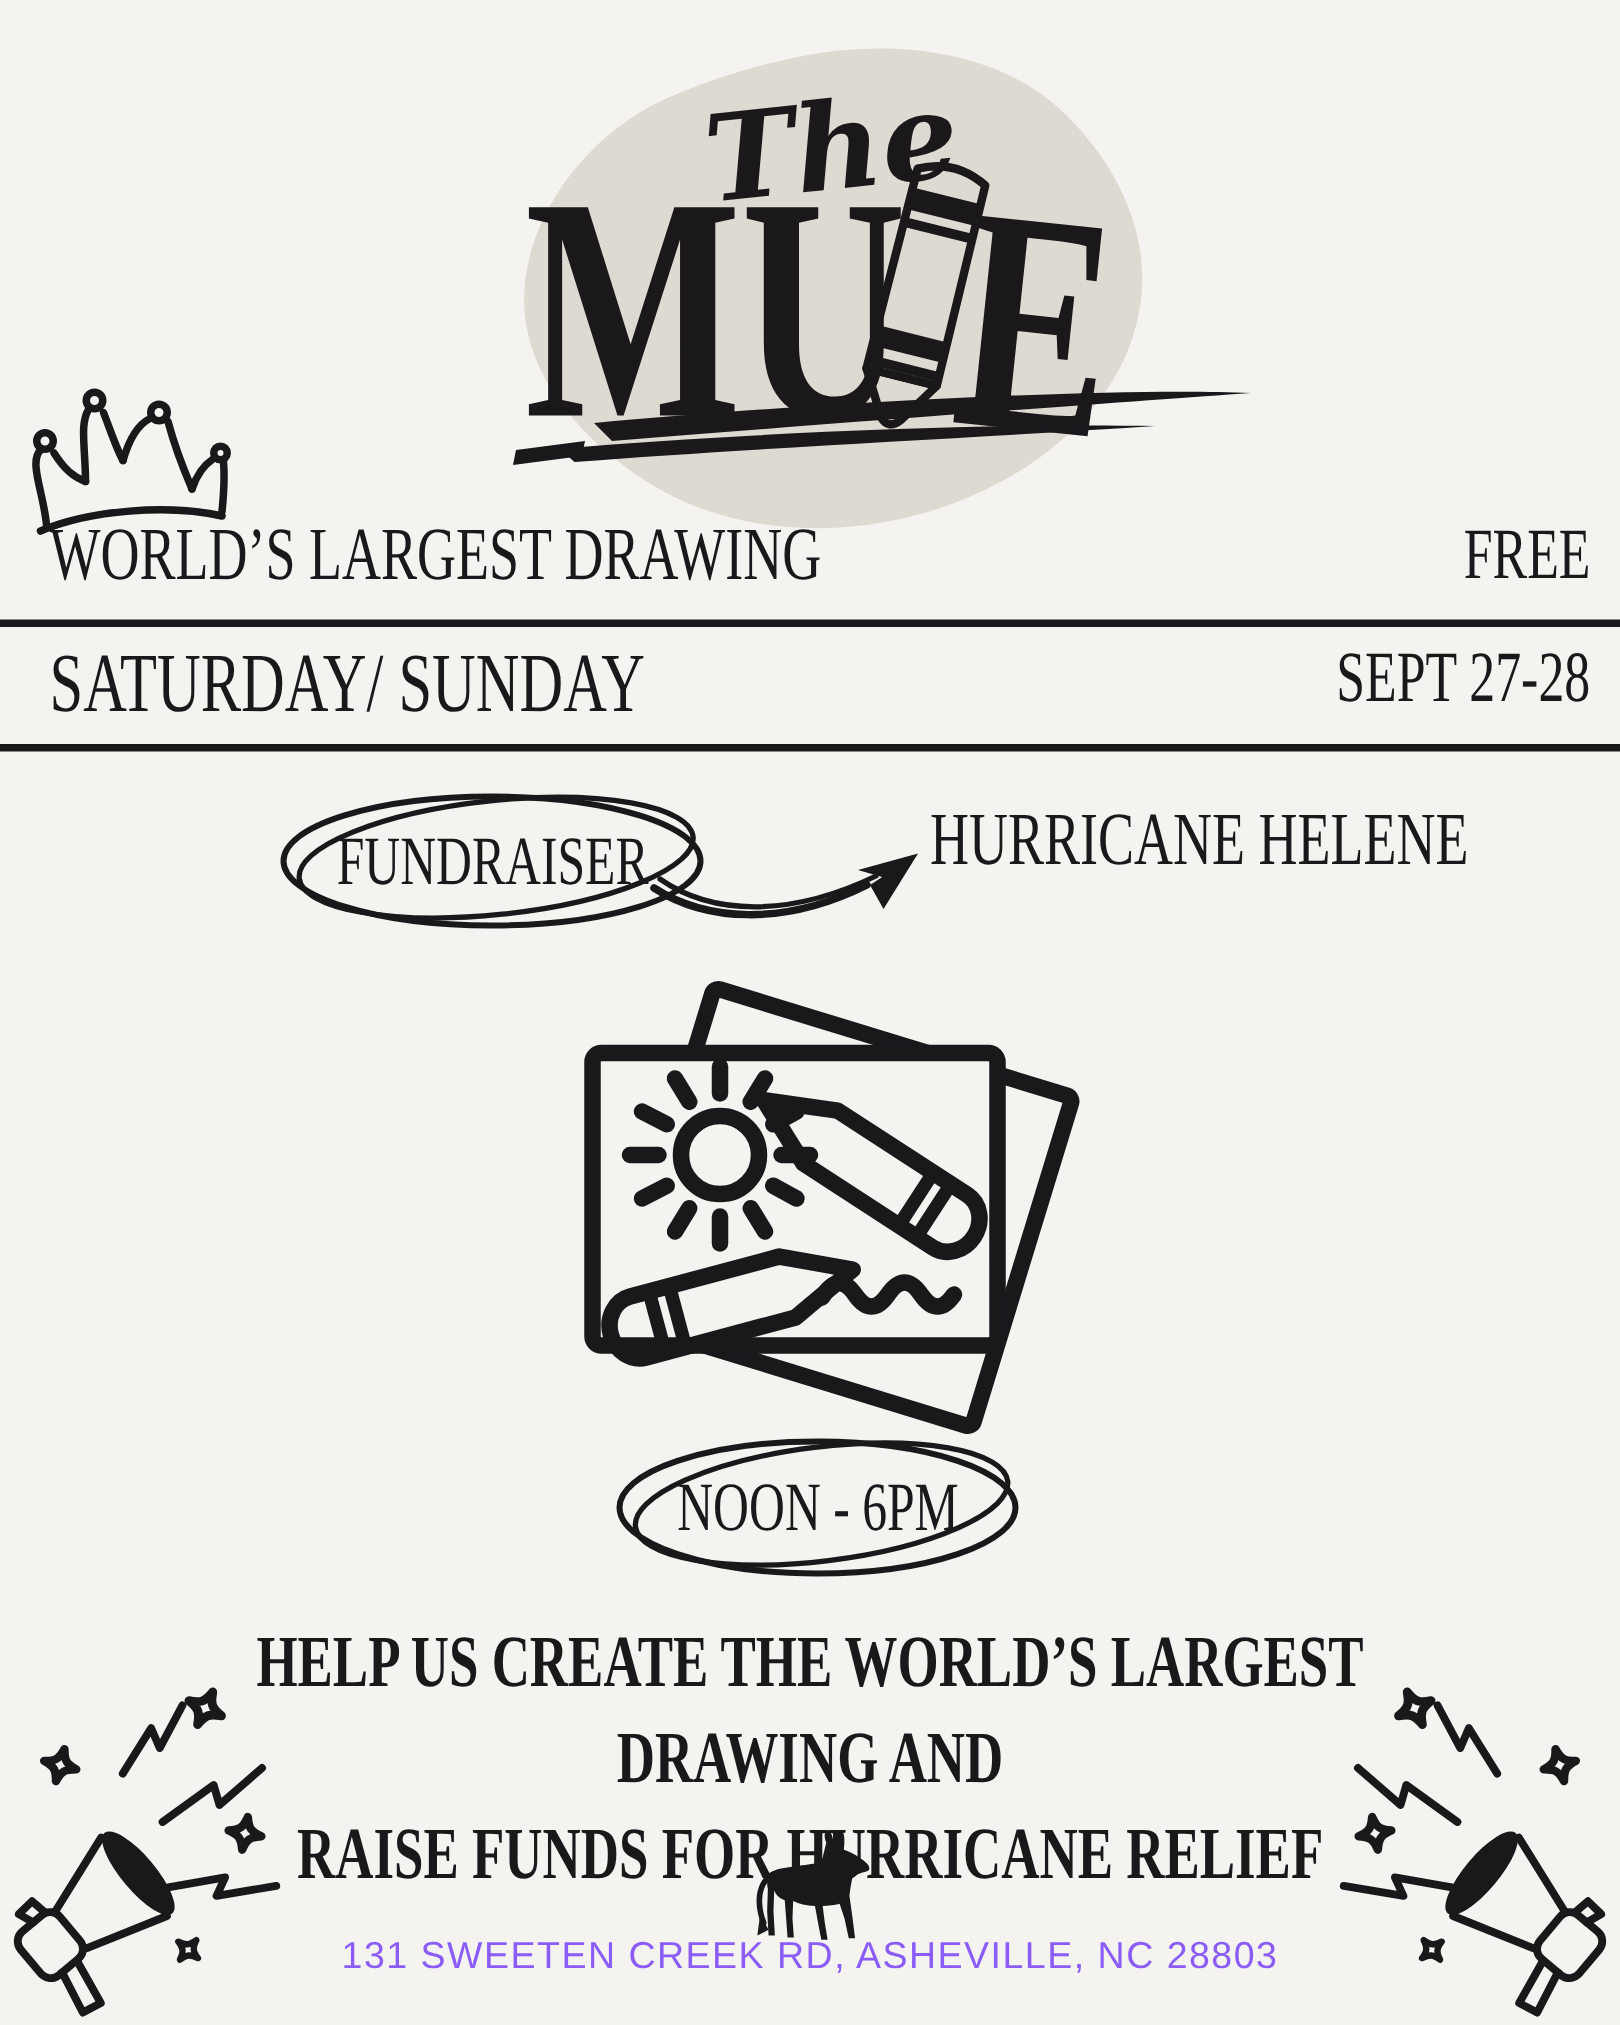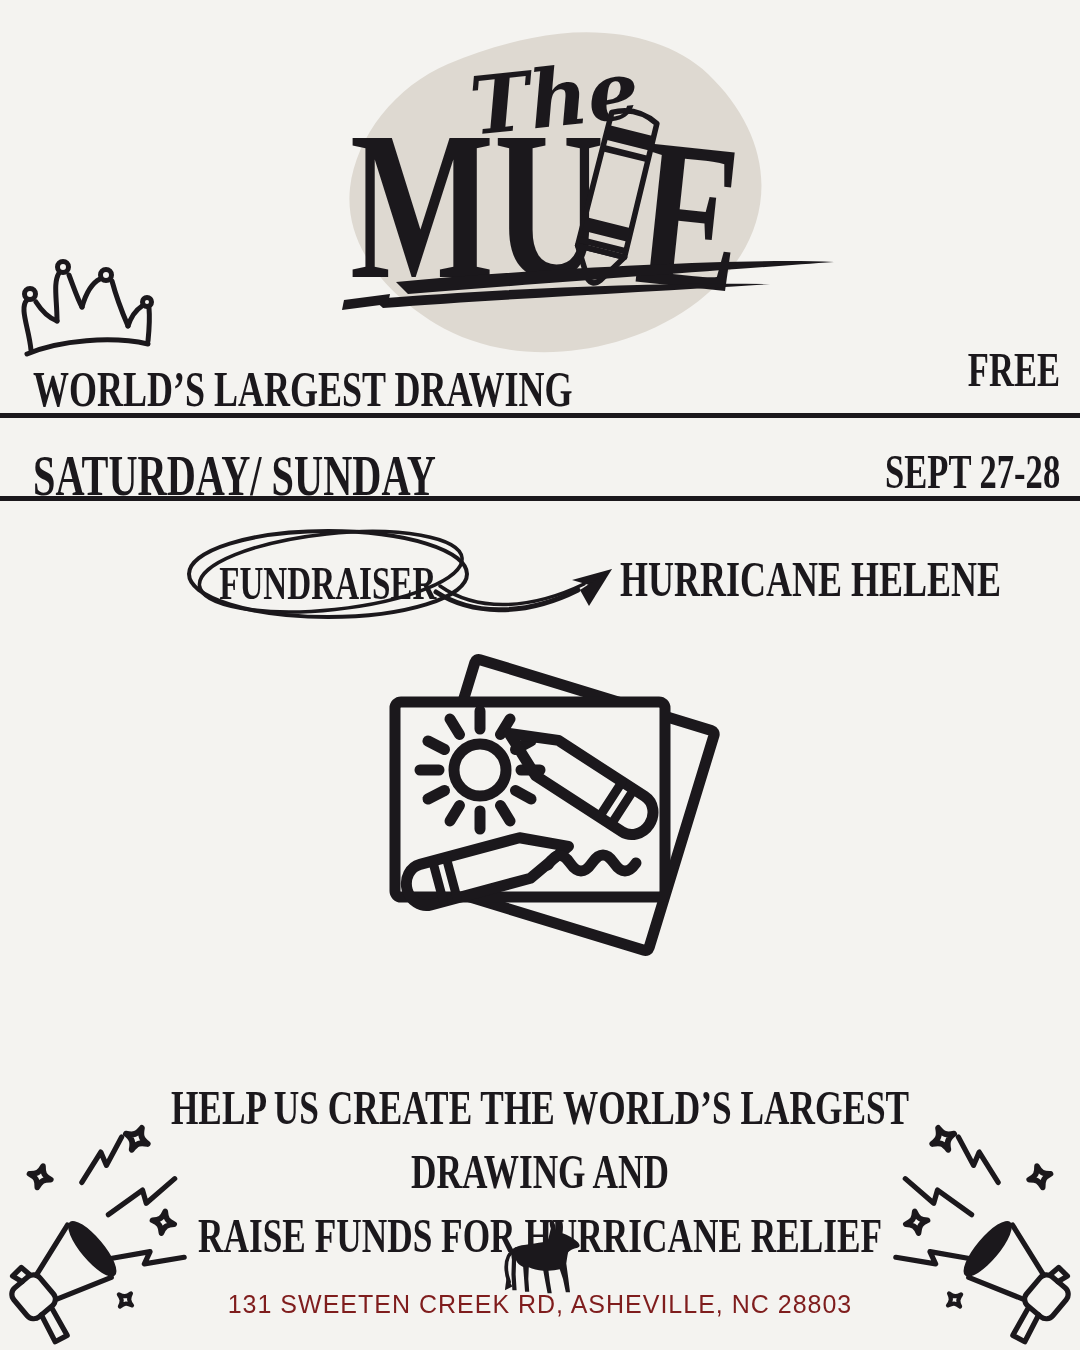--- a/index.html
+++ b/index.html
@@ -13,25 +13,24 @@
     position:relative;
     width:1080px;height:1350px;
     background:var(--bg);
     overflow:hidden;
     color:var(--ink);
     font-family:"Liberation Sans", sans-serif;
   }
   .abs{position:absolute;}
   .disp{
     font-family:"Liberation Serif", serif;
-    font-weight:700;
+    font-weight:400;
     color:var(--ink);
     white-space:nowrap;
     line-height:1;
-    margin-top:20px;
   }
   .cx{display:inline-block;transform:scaleX(0.72);}
   .cx-l{transform-origin:0 50%;}
   .cx-c{transform-origin:50% 50%;}
   .cx-r{transform-origin:100% 50%;}
   .rule{position:absolute;left:0;width:1080px;height:4.5px;background:var(--ink);}
   .letter{
     position:absolute;
     font-family:"Liberation Serif", serif;
     font-weight:700;
@@ -55,21 +54,21 @@
   .stroke{stroke:var(--ink);fill:none;stroke-linecap:round;stroke-linejoin:round;}
   .fill{fill:var(--ink);stroke:none;}
   .mirror{transform:scaleX(-1);}
   .msg{
     position:absolute;left:0;right:0;text-align:center;
     font-family:"Liberation Serif", serif;font-weight:700;
     font-size:49px;line-height:64px;color:var(--ink);
   }
   .addr{
     position:absolute;left:0;right:0;text-align:center;
-    font-size:25px;letter-spacing:1px;color:#7f1d1d;
+    font-size:25px;letter-spacing:1px;color:#8b5cf6;
     font-family:"Liberation Sans", sans-serif;
   }
 </style>
 </head>
 <body>
 
 <div class="poster">
 
   <svg class="abs" style="left:300px;top:22px;" width="480" height="340" viewBox="0 0 480 340">
     <path fill="var(--blob)" d="M232,16 C300,2 368,14 408,52 C452,94 472,148 456,200 C440,254 386,300 316,320 C252,338 186,332 136,302 C84,270 44,222 50,166 C56,114 96,64 148,42 C176,30 202,22 232,16 Z"></path>
@@ -115,21 +114,21 @@
       <path d="M102,25 C106,40 112,56 118,70"></path>
       <path d="M118,70 C121,61 126,54 132,50"></path>
       <circle cx="137" cy="46" r="4.5"></circle>
       <path d="M139,52 C140,63 139,75 138,85"></path>
     </g>
   </svg>
 
   <div class="abs disp" style="left:33px;top:344px;font-size:50px;">
     <span class="cx cx-l">WORLD’S LARGEST DRAWING</span>
   </div>
-  <div class="abs disp" style="right:20px;top:326px;font-size:48px;">
+  <div class="abs disp" style="right:20px;top:346px;font-size:48px;">
     <span class="cx cx-r">FREE</span>
   </div>
 
   <div class="rule" style="top:413px;"></div>
 
   <div class="abs disp" style="left:33px;top:428px;font-size:56px;">
     <span class="cx cx-l">SATURDAY/ SUNDAY</span>
   </div>
   <div class="abs disp" style="right:20px;top:428px;font-size:48px;text-align:center;">
     <span class="cx cx-r">SEPT 27-28</span>
@@ -182,20 +181,29 @@
       <path class="stroke" stroke-width="11" d="M-45,0 L0,-21 L103,-21 A19,21 0 0 1 103,21 L0,21 Z"></path>
       <path class="stroke" stroke-width="9" d="M76,-21 L76,21 M90,-21 L90,21"></path>
     </g>
     <g transform="translate(153,213) rotate(165)">
       <path class="stroke" stroke-width="11" d="M-45,0 L0,-21 L103,-21 A19,21 0 0 1 103,21 L0,21 Z"></path>
       <path class="stroke" stroke-width="9" d="M76,-21 L76,21 M90,-21 L90,21"></path>
     </g>
     <path class="stroke" stroke-width="11" d="M176,220 Q187,202 198,218 Q209,234 220,218 Q231,202 242,218 Q253,234 264,218"></path>
   </svg>
 
+  <div class="abs oval-box" style="left:406px;top:956px;width:278px;height:98px;">
+    <svg width="278" height="98" viewBox="0 0 278 98">
+      <ellipse class="stroke" stroke-width="4" cx="139" cy="49" rx="132" ry="44"></ellipse>
+      <ellipse class="stroke" stroke-width="3.5" cx="142" cy="47" rx="125" ry="38" transform="rotate(-7 139 49)"></ellipse>
+    </svg>
+    <div class="disp oval-label" style="font-size:46px;">
+      <span class="cx cx-c">NOON - 6PM</span>
+    </div>
+  </div>
 
   <div class="msg" style="top:1076px;">
     <div><span class="cx cx-c">HELP US CREATE THE WORLD’S LARGEST DRAWING AND</span></div>
     <div><span class="cx cx-c">RAISE FUNDS FOR HURRICANE RELIEF</span></div>
   </div>
 
   <svg class="abs" style="left:2px;top:1118px;" width="190" height="235" viewBox="0 0 200 248">
     <g class="stroke" stroke-width="5.5">
       <g transform="translate(95,138) rotate(-40)">
         <ellipse class="fill" cx="0" cy="0" rx="12" ry="37"></ellipse>

